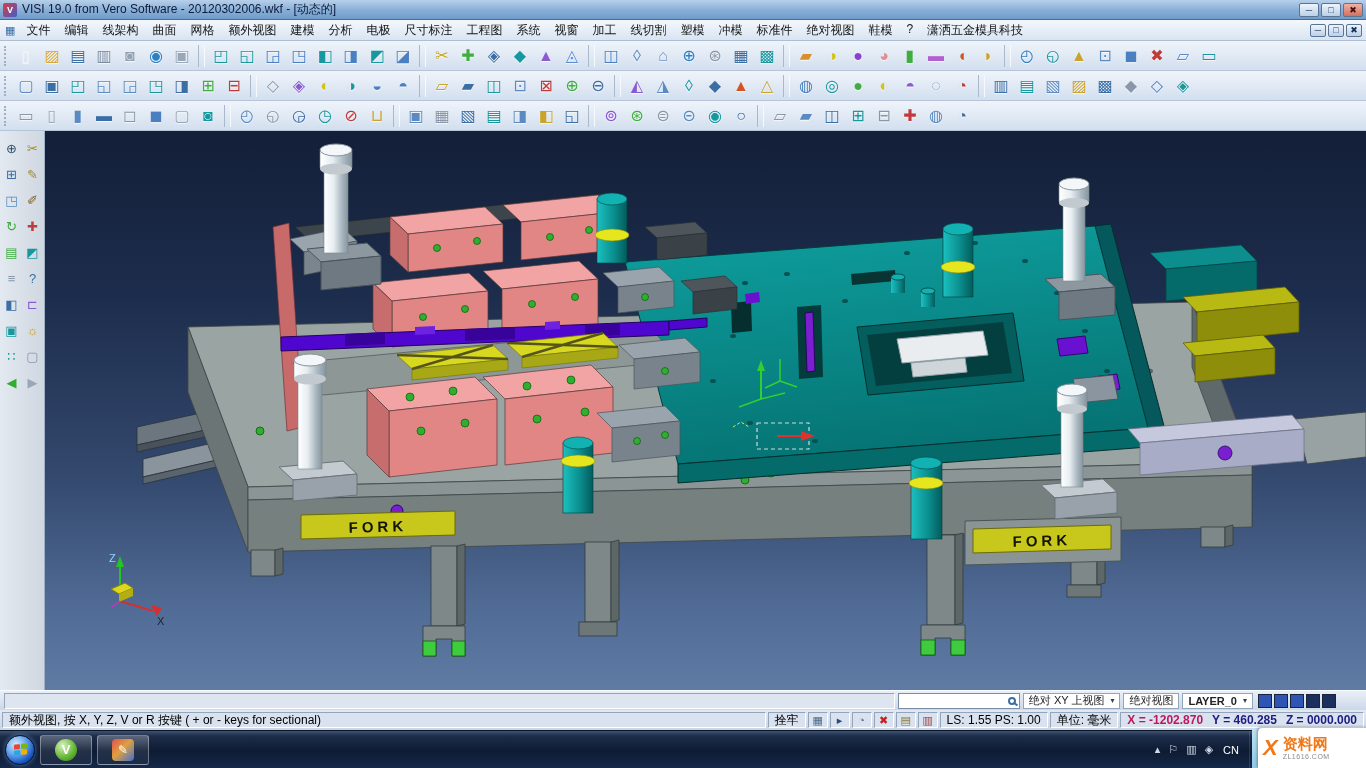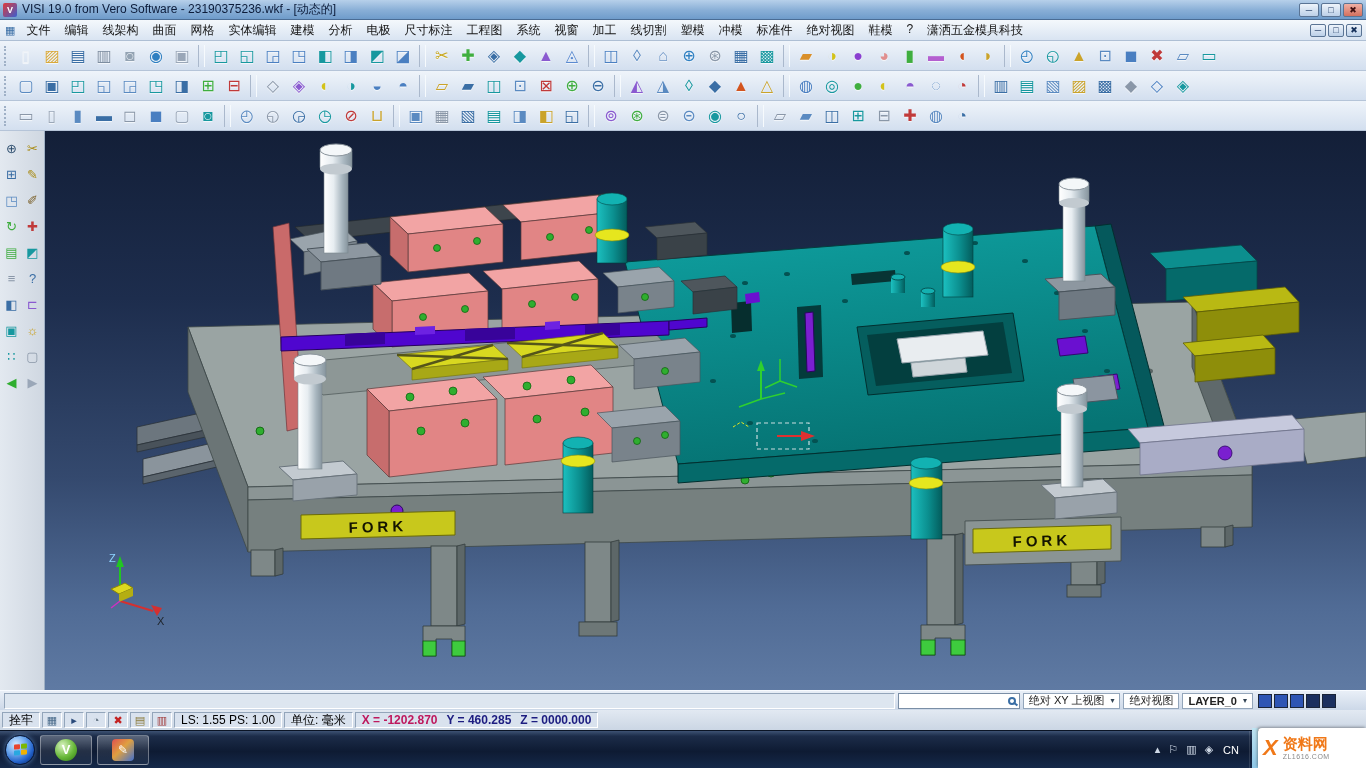--- a/index.html
+++ b/index.html
@@ -79,38 +79,38 @@
   .wm-name{color:#f07818;font-weight:bold;font-size:15px}
   .wm-site{color:#8a8a8a;font-size:7px;letter-spacing:.5px}
 </style>
 </head>
 <body>
 
 <div class="screen">
 
   <div class="titlebar">
     <span class="app-ico">V</span>
-    <span class="t-title">VISI 19.0  from Vero Software - 23190375236.wkf - [动态的]</span>
+    <span class="t-title">VISI 19.0  from Vero Software - 20120302006.wkf - [动态的]</span>
     <span class="winbtns">
       <span class="wbtn">─</span>
       <span class="wbtn">□</span>
       <span class="wbtn close">✖</span>
     </span>
   </div>
 
   <div class="menubar">
     <span class="doc-ico">▦</span>
     <div class="menu-items">
 
     <span class="mi">文件</span>
         <span class="mi">编辑</span>
         <span class="mi">线架构</span>
         <span class="mi">曲面</span>
         <span class="mi">网格</span>
-        <span class="mi">实体编辑</span>
+        <span class="mi">额外视图</span>
         <span class="mi">建模</span>
         <span class="mi">分析</span>
         <span class="mi">电极</span>
         <span class="mi">尺寸标注</span>
         <span class="mi">工程图</span>
         <span class="mi">系统</span>
         <span class="mi">视窗</span>
         <span class="mi">加工</span>
         <span class="mi">线切割</span>
         <span class="mi">塑模</span>
@@ -603,20 +603,21 @@
 
     <span class="swatch" style="background: rgb(46, 85, 180);"></span>
         <span class="swatch" style="background: rgb(46, 85, 180);"></span>
         <span class="swatch" style="background: rgb(46, 85, 180);"></span>
         <span class="swatch" style="background: rgb(27, 47, 94);"></span>
         <span class="swatch" style="background: rgb(27, 47, 94);"></span>
       </div>
   </div>
 
   <div class="promptbar">
+    <div class="pcell p-prompt">额外视图, 按 X, Y, Z, V or R 按键 ( + or - keys for sectional)</div>
     <div class="pcell">拴牢</div>
     <div class="picons">
 
     <span class="pcell p-ico" style="color: rgb(74, 107, 138);">▦</span>
         <span class="pcell p-ico" style="color: rgb(42, 74, 122);">▸</span>
         <span class="pcell p-ico" style="color: rgb(106, 122, 138);">◔</span>
         <span class="pcell p-ico" style="color: rgb(196, 34, 34);">✖</span>
         <span class="pcell p-ico" style="color: rgb(138, 122, 58);">▤</span>
         <span class="pcell p-ico" style="color: rgb(160, 58, 58);">▥</span>
       </div>

